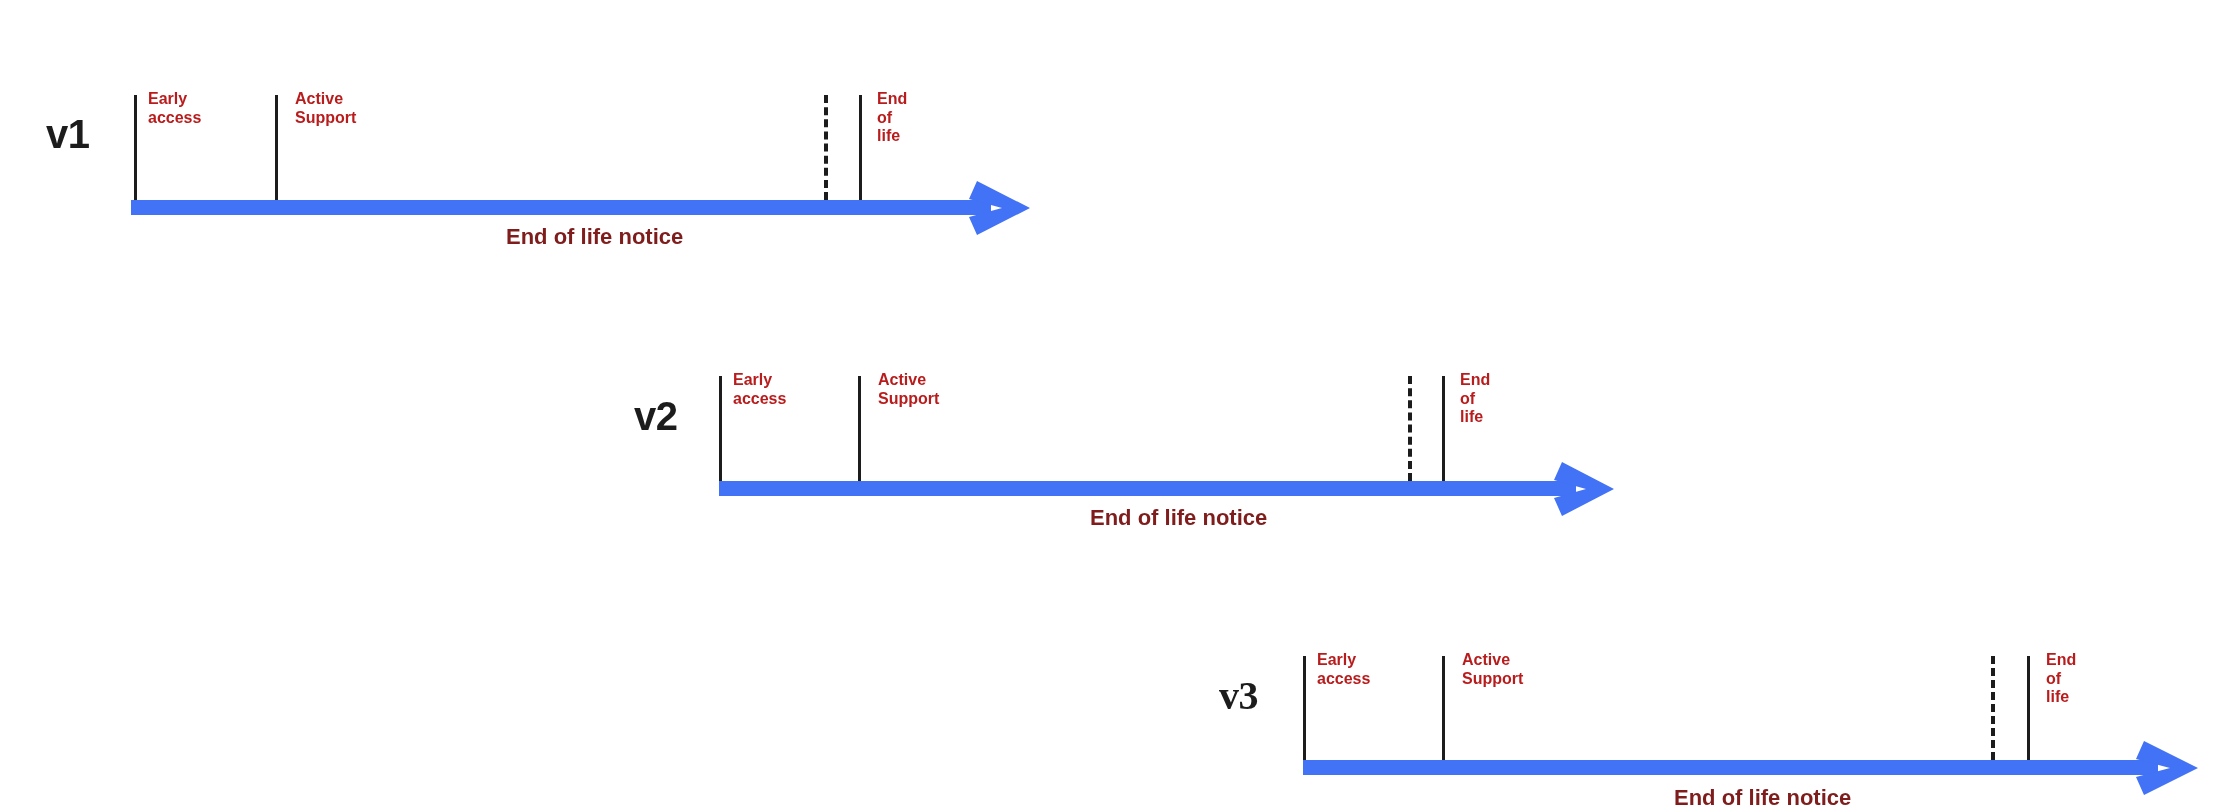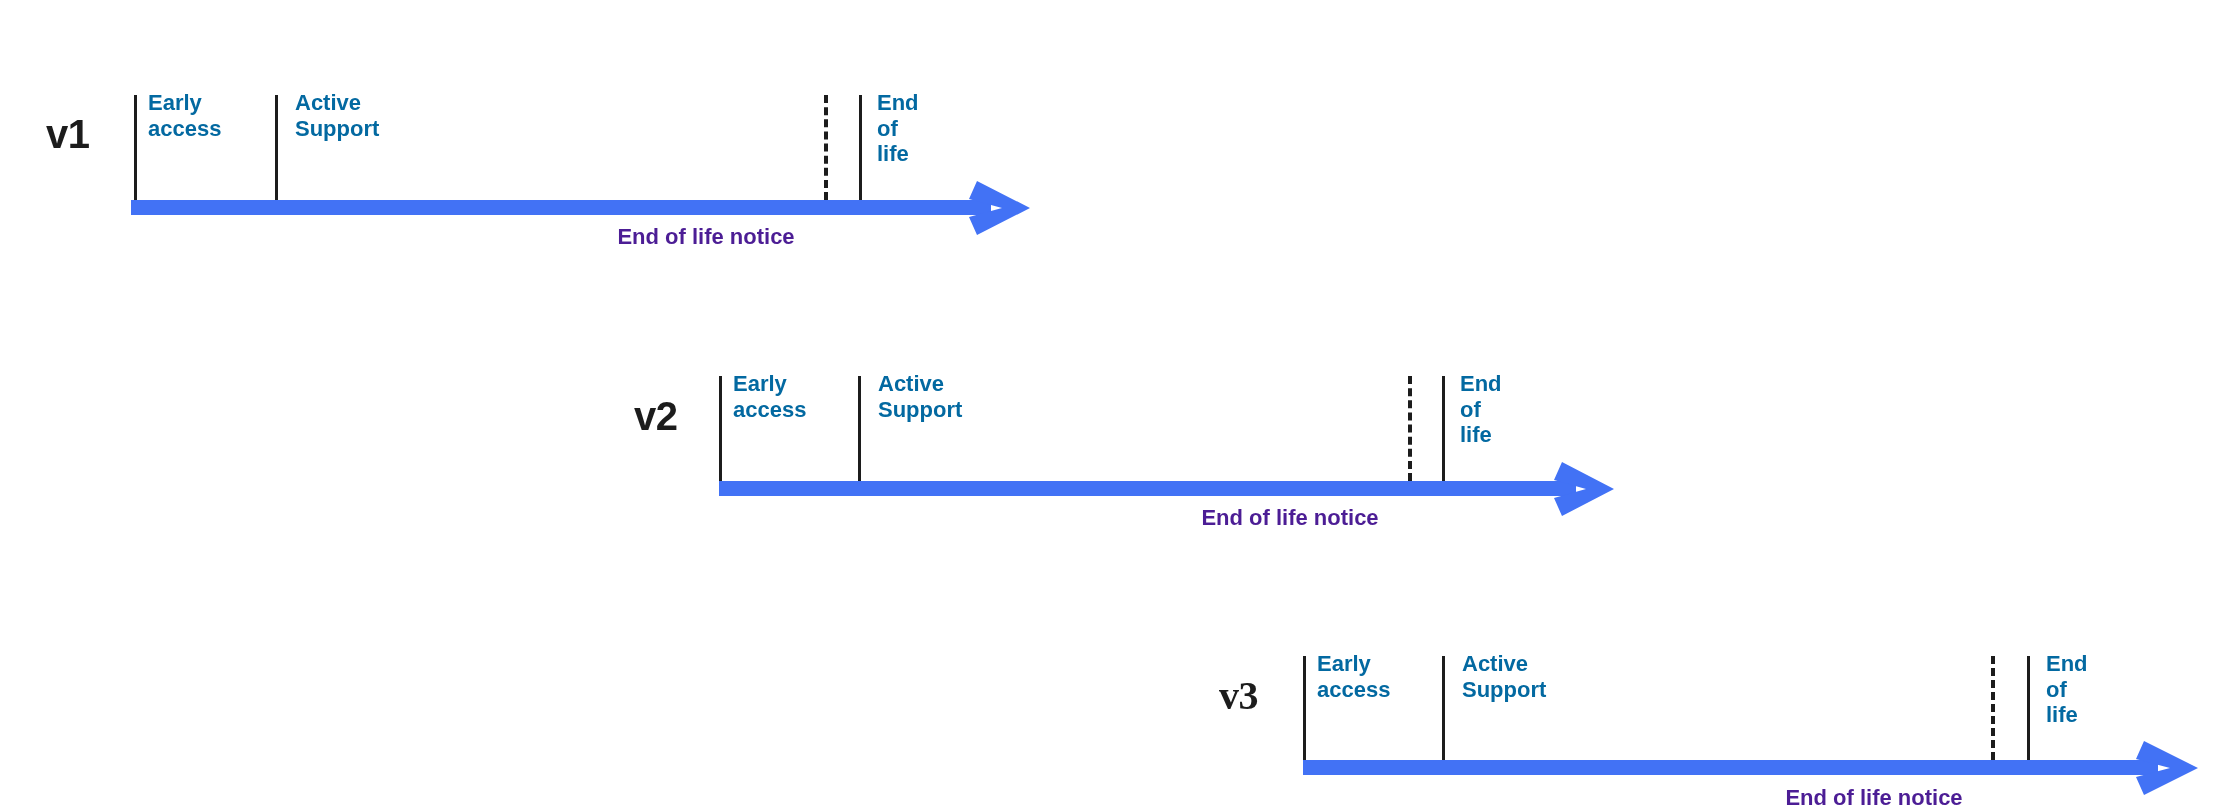--- a/index.html
+++ b/index.html
@@ -51,46 +51,45 @@
   }
   .phase-tick.dashed {
     width: 0;
     background: none;
     border-left: 4px dashed #1c1c1c;
   }
 
   
   .phase-label {
     position: absolute;
-    font-size: 22px;
+    font-size: 16px;
     font-weight: bold;
     line-height: 1.16;
-    color: #0369a1;
+    color: #b91c1c;
     white-space: pre-line;
   }
 
   
   .timeline-bar {
     position: absolute;
     height: 15px;
     background: #4272f5;
   }
   .timeline-arrowhead {
     position: absolute;
   }
   .timeline-arrowhead svg { display: block; }
 
   .notice-label {
     position: absolute;
     font-size: 22px;
     font-weight: bold;
     line-height: 1.2;
-    color: #4c1d95;
+    color: #7f1d1d;
     white-space: nowrap;
-    text-align: center;
   }
 </style>
 </head>
 <body>
 
 <div id="diagram">
     <div class="lifecycle-row">
       <div class="version-label" style="left: 30px; top: 66px;">v1</div>
       <div class="phase-tick" style="left: 118px; top: 47px; height: 105px;"></div>
       <div class="phase-tick" style="left: 259px; top: 47px; height: 105px;"></div>

